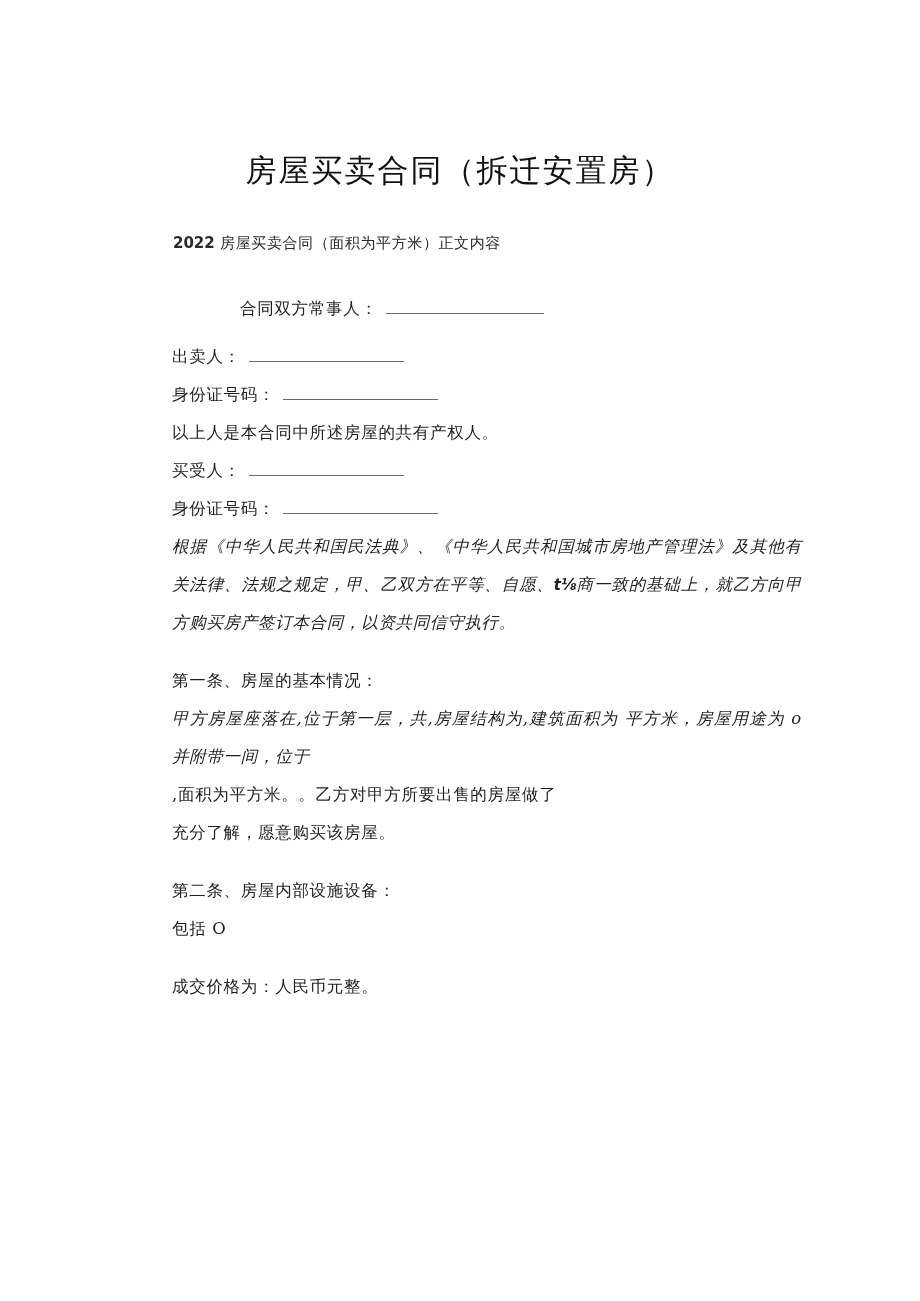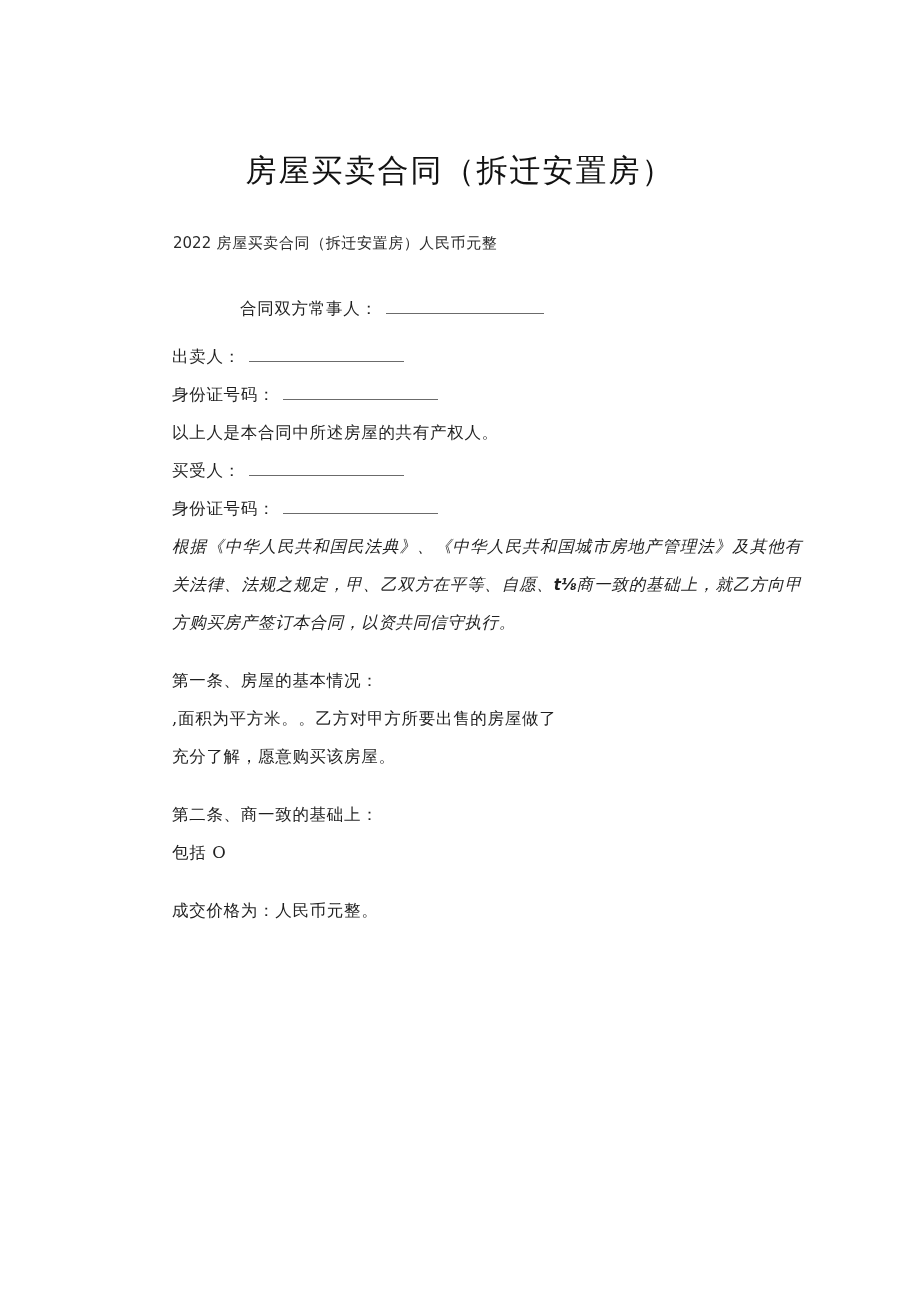--- a/index.html
+++ b/index.html
@@ -92,34 +92,34 @@
 
   
   .ocr-latin {
     font-family: "DejaVu Sans", "Liberation Sans", sans-serif;
     font-weight: 700;
     font-size: 15px;
     letter-spacing: 0;
   }
   .num {
     font-family: "DejaVu Sans", "Liberation Sans", sans-serif;
-    font-weight: 400;
+    font-weight: 700;
     font-size: 15px;
     letter-spacing: 0;
   }
 </style>
 </head>
 <body>
 
 <div class="page">
 
   <div class="doc-title">房屋买卖合同（拆迁安置房）</div>
 
   <div class="doc-subtitle">
-    <span class="num">2022</span><span> 房屋买卖合同（拆迁安置房）人民币元整</span>
+    <span class="num">2022</span><span> 房屋买卖合同（面积为平方米）正文内容</span>
   </div>
 
   <div class="body-block">
 
     <div class="line indent-party">
       <span>合同双方常事人：</span><span class="blank wide"></span>
     </div>
 
     <div class="gap-sm"></div>
 
@@ -142,26 +142,27 @@
       <span>身份证号码：</span><span class="blank"></span>
     </div>
 
     <div class="line wrap">
       <span>根据《中华人民共和国民法典》、《中华人民共和国城市房地产管理法》及其他有关法律、法规之规定，甲、乙双方在平等、自愿、</span><span class="ocr-latin">t⅛</span><span>商一致的基础上，就乙方向甲方购买房产签订本合同，以资共同信守执行。</span>
     </div>
 
     <div class="gap-md"></div>
 
     <div class="line">第一条、房屋的基本情况：</div>
+    <div class="line wrap">甲方房屋座落在,位于第一层，共,房屋结构为,建筑面积为  平方米，房屋用途为 o 并附带一间，位于</div>
     <div class="line">,面积为平方米。。乙方对甲方所要出售的房屋做了</div>
     <div class="line">充分了解，愿意购买该房屋。</div>
 
     <div class="gap-md"></div>
 
-    <div class="line">第二条、商一致的基础上：</div>
+    <div class="line">第二条、房屋内部设施设备：</div>
     <div class="line">包括 O</div>
 
 
     <div class="gap-md"></div>
 
     <div class="line">成交价格为：人民币元整。</div>
 
   </div>
 </div>
 

